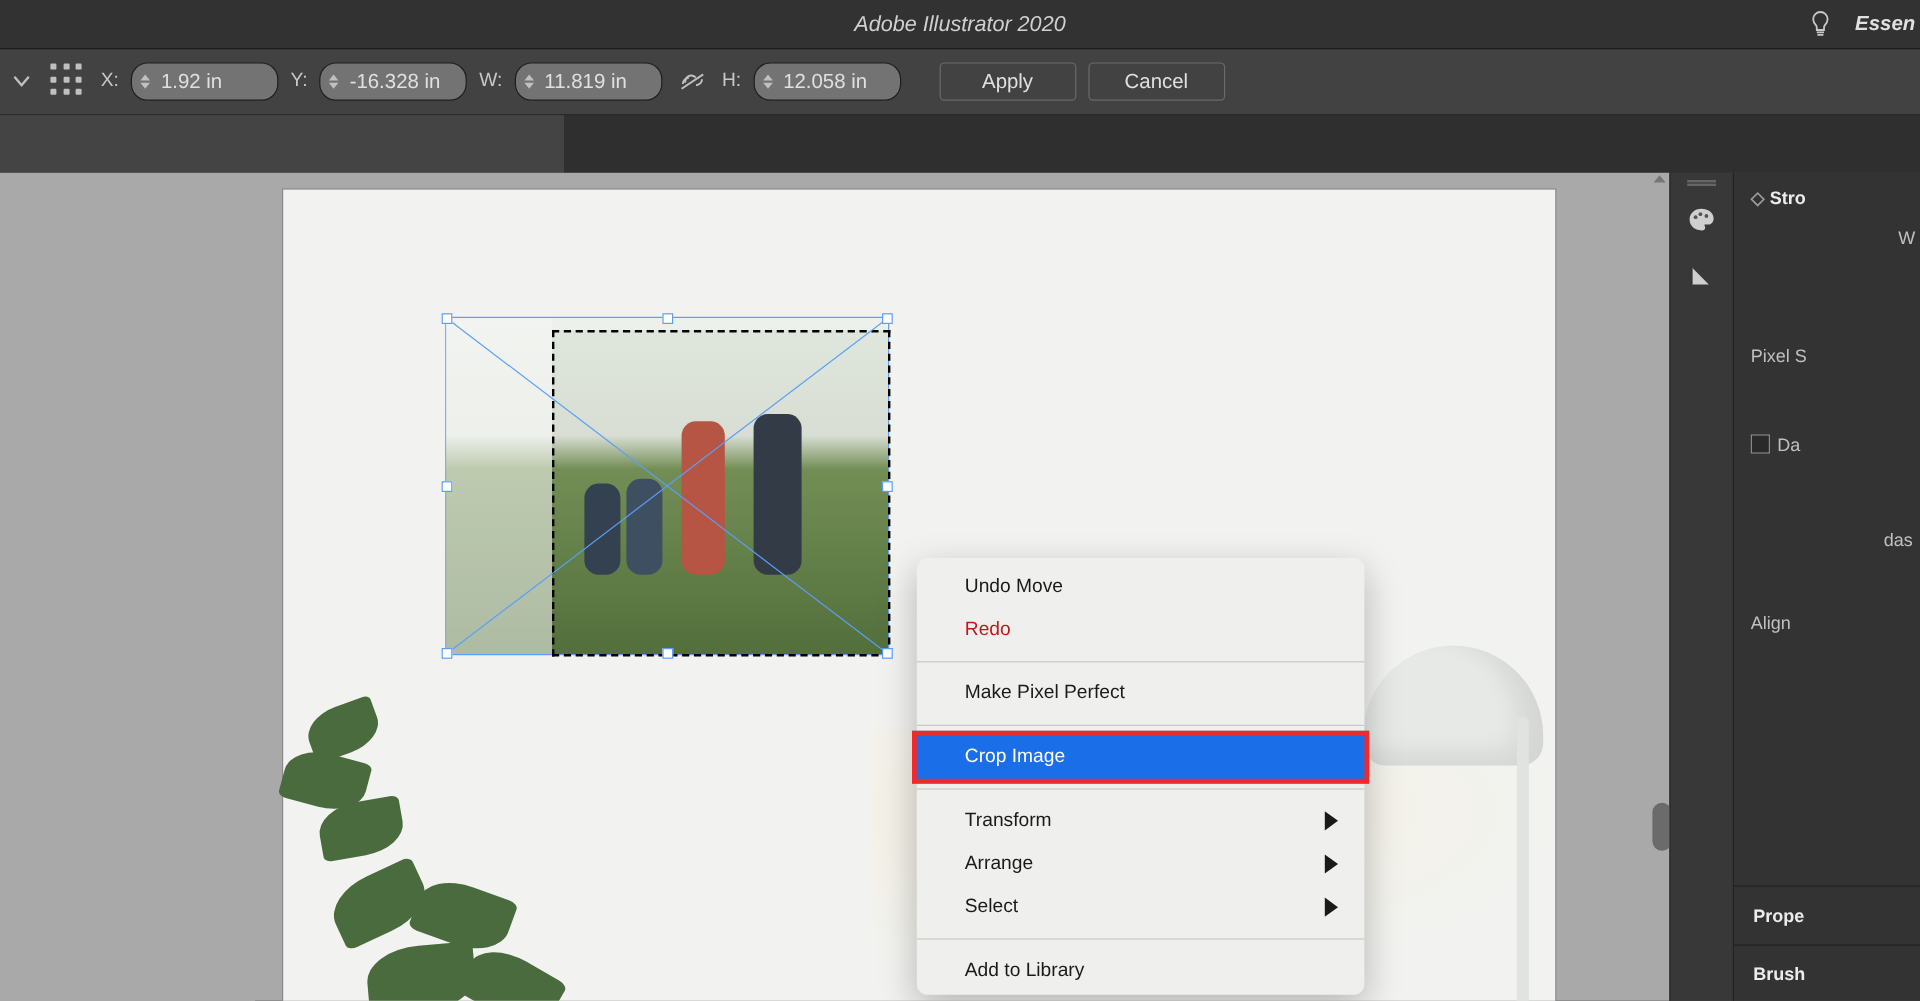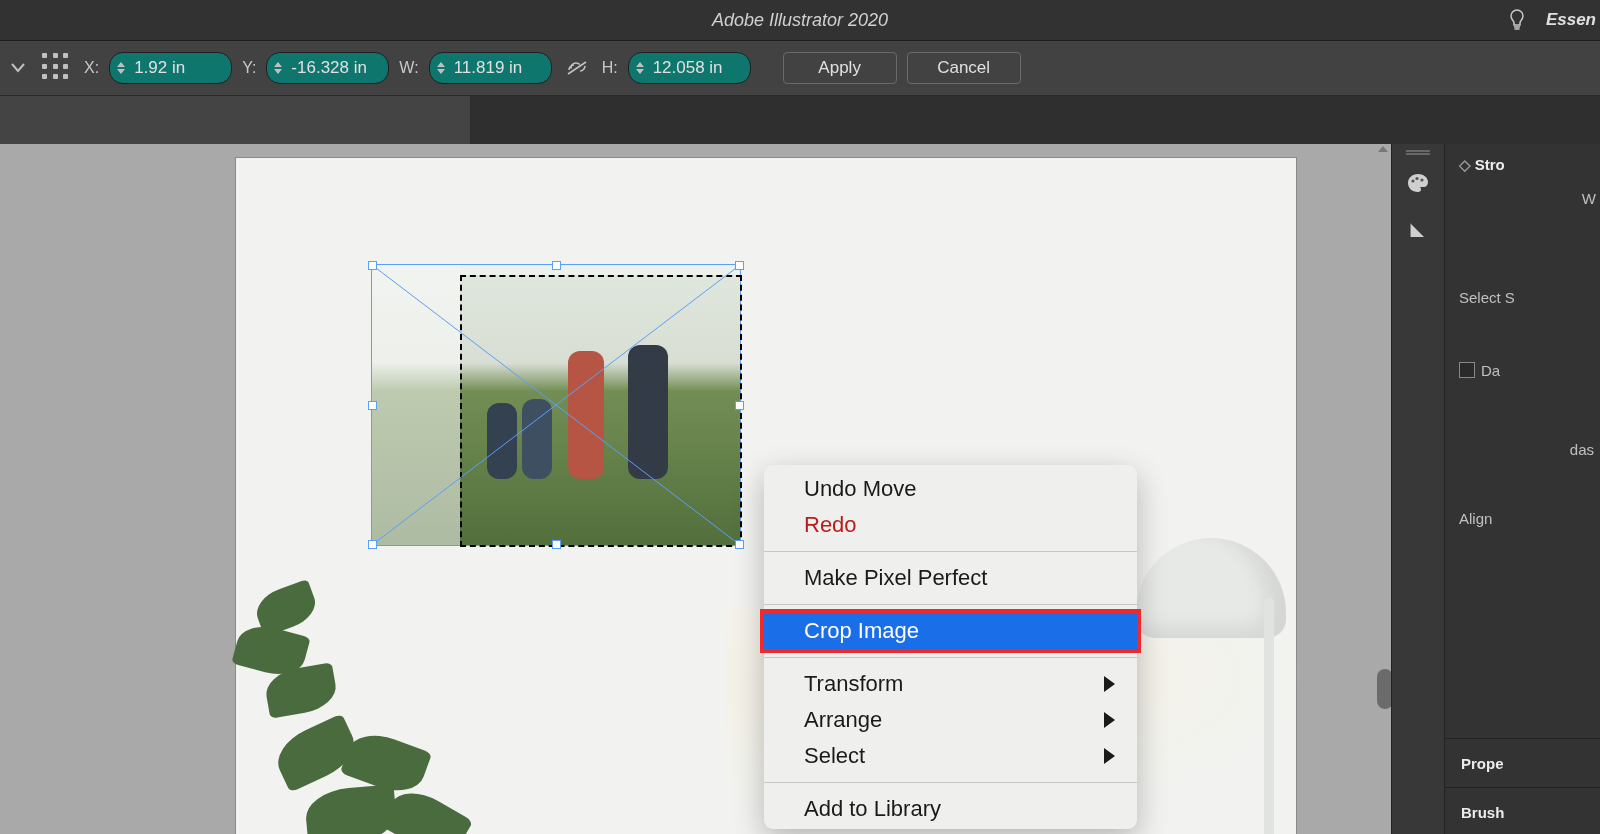--- a/index.html
+++ b/index.html
@@ -66,21 +66,21 @@
     grid-template-rows: repeat(3, 1fr);
     gap: 2px;
     padding:2px;
   }
   .ref-point .dot { width:5px;height:5px;background:#c0c0c0;border-radius:1px; }
   .axis-label { font-size: 16px; color:#c8c8c8; }
   .num-field {
     display:flex;
     align-items:center;
     height: 30px;
-    background: #0f766e;
+    background: #737373;
     border: 1px solid #1f1f1f;
     border-radius: 14px;
   }
   .num-field .stepper {
     width: 22px;
     display:flex;flex-direction:column;align-items:center;justify-content:center;
     gap:2px;
   }
   .arrow-up, .arrow-down {
     width:0;height:0;border-left:4px solid transparent;border-right:4px solid transparent;
@@ -202,21 +202,21 @@
     top: 321px;
     width: 373px;
     background: #eff0ee;
     border-radius: 9px;
     box-shadow: 0 10px 30px rgba(0,0,0,.25);
     padding: 6px 0 2px 0;
     color: #1a1a1a;
   }
   .cm-item {
     padding: 4px 22px 4px 40px;
-    font-size: 22px;
+    font-size: 16px;
     line-height: 28px;
     display:flex;
     justify-content:space-between;
     align-items:center;
   }
   .cm-item.disabled { color: #b91c1c; }
   .cm-item.highlight {
     background: #1a6fe8;
     color: #fff;
     border:4px solid #ee2a2f;
@@ -434,21 +434,21 @@
     </div>
   </div>
 
   <div class="prop-panel">
 
     <div class="sec" style="margin-top:4px;font-weight:600;color:#ececec;">
       <span style="color:#9a9a9a;">◇ </span><span>Stro</span>
     </div>
     <div class="sec" style="text-align:right;padding-right:4px;">W</div>
     <div class="sec" style="height:50px;"></div>
-    <div class="sec">Select S</div>
+    <div class="sec">Pixel S</div>
     <div class="sec" style="height:24px;"></div>
     <div class="sec"><span style="display:inline-block;width:14px;height:14px;border:1px solid #888;background:#2a2a2a;margin-right:6px;vertical-align:-2px;"></span><span>Da</span></div>
     <div class="sec" style="height:30px;"></div>
     <div class="sec" style="text-align:right;padding-right:6px;">das</div>
     <div class="sec" style="height:20px;"></div>
     <div class="sec">Align</div>
     <div class="bottom-tabs">
       <div class="prop-tab">Prope</div>
       <div class="prop-tab">Brush</div>
     </div>

